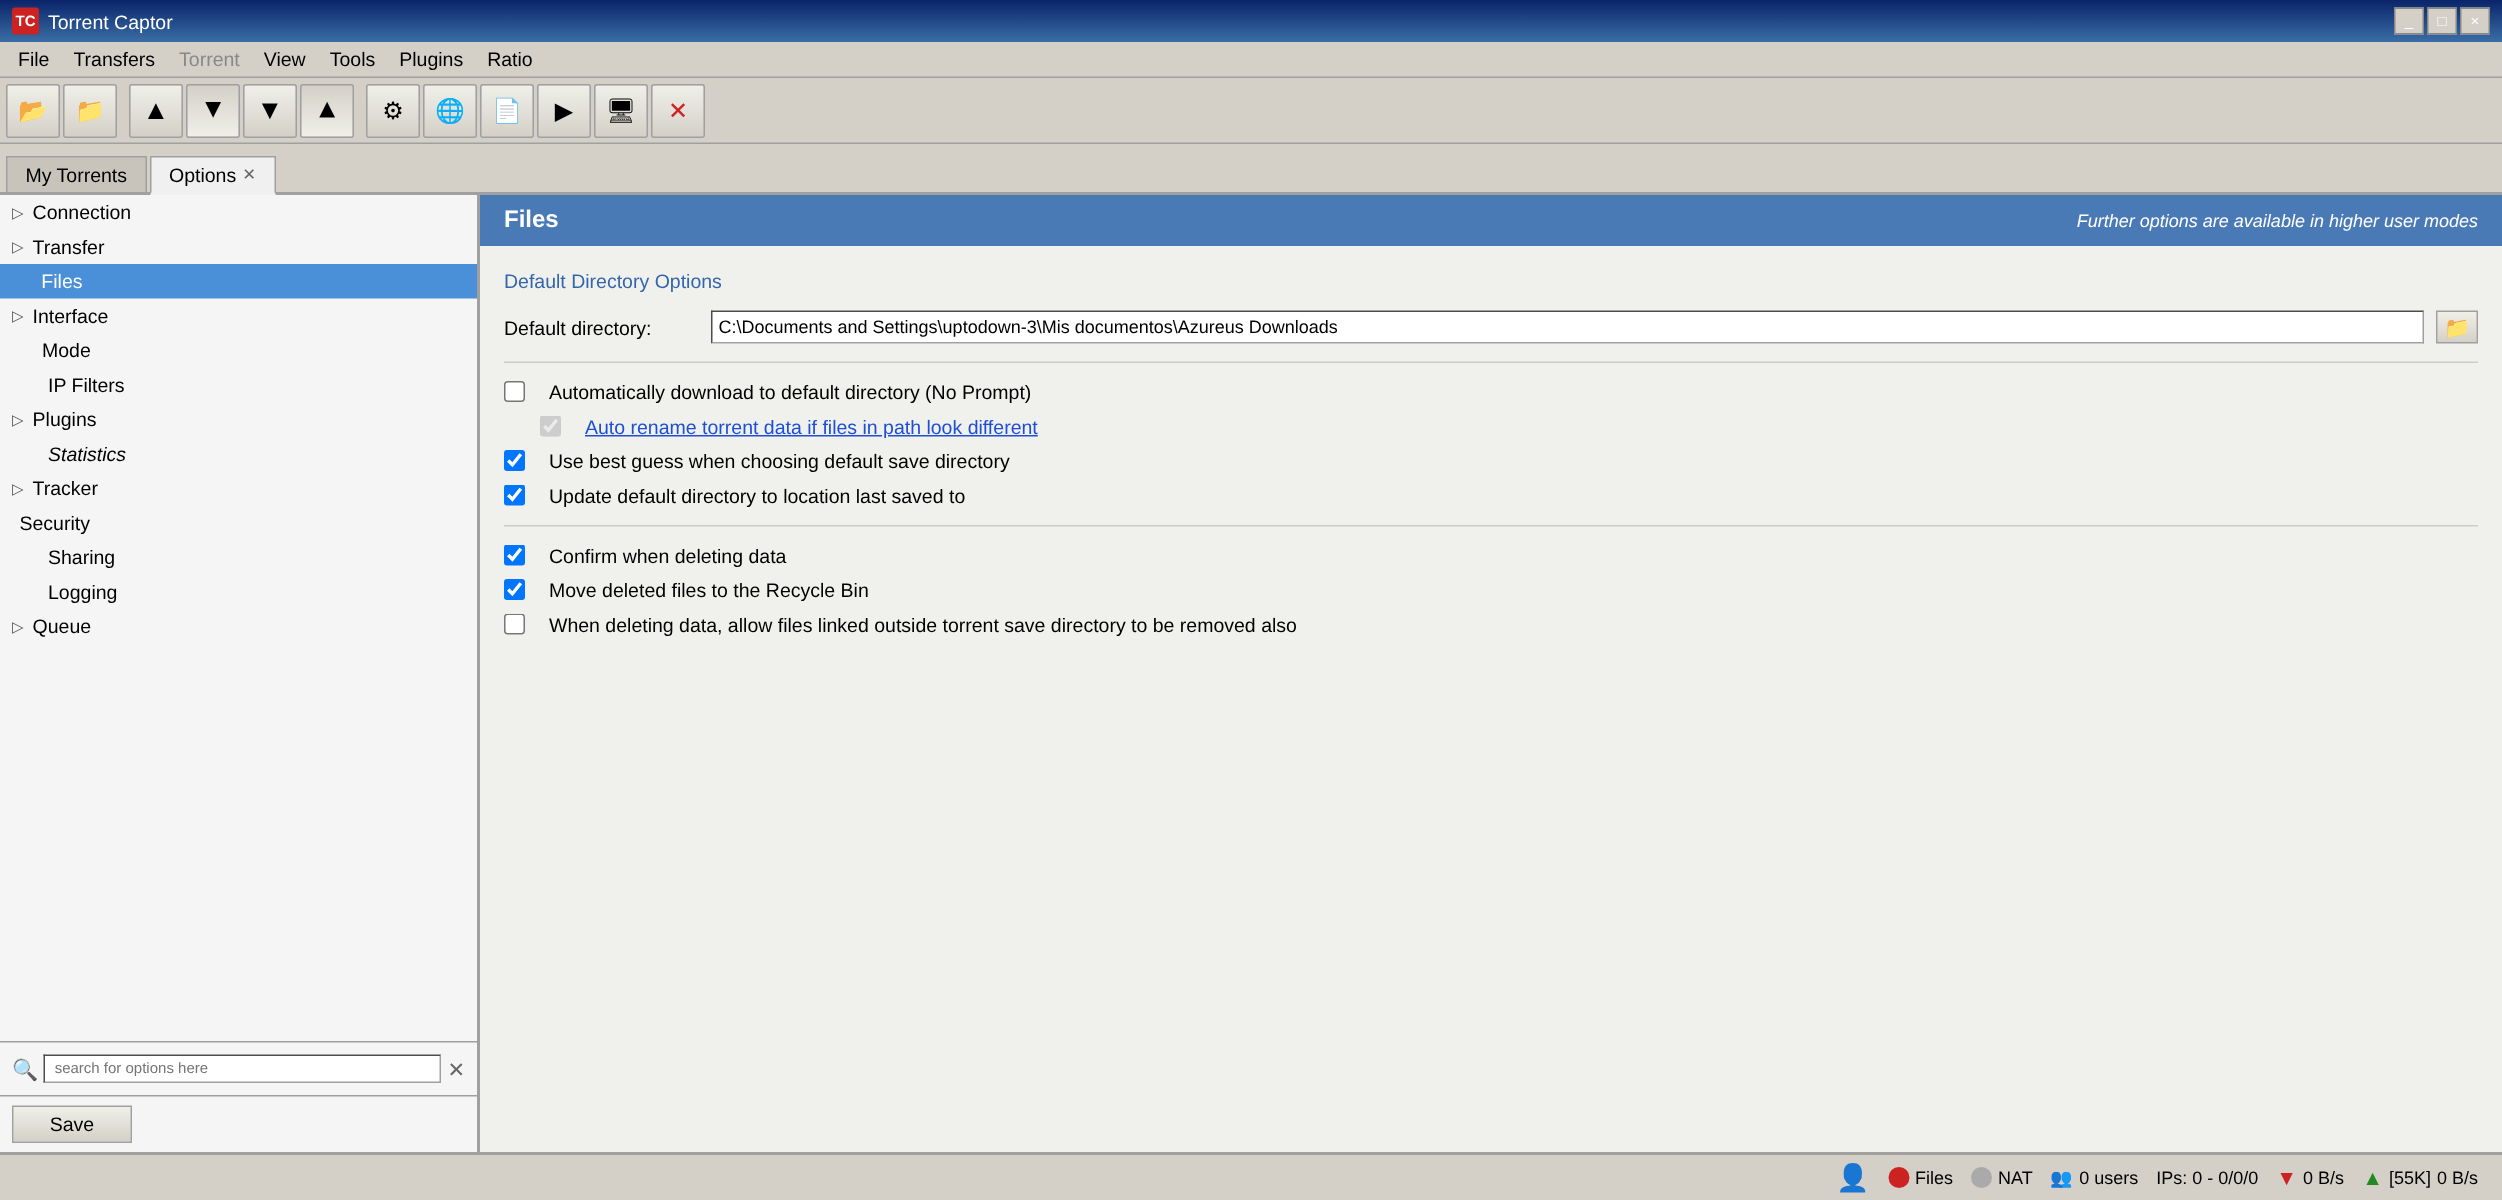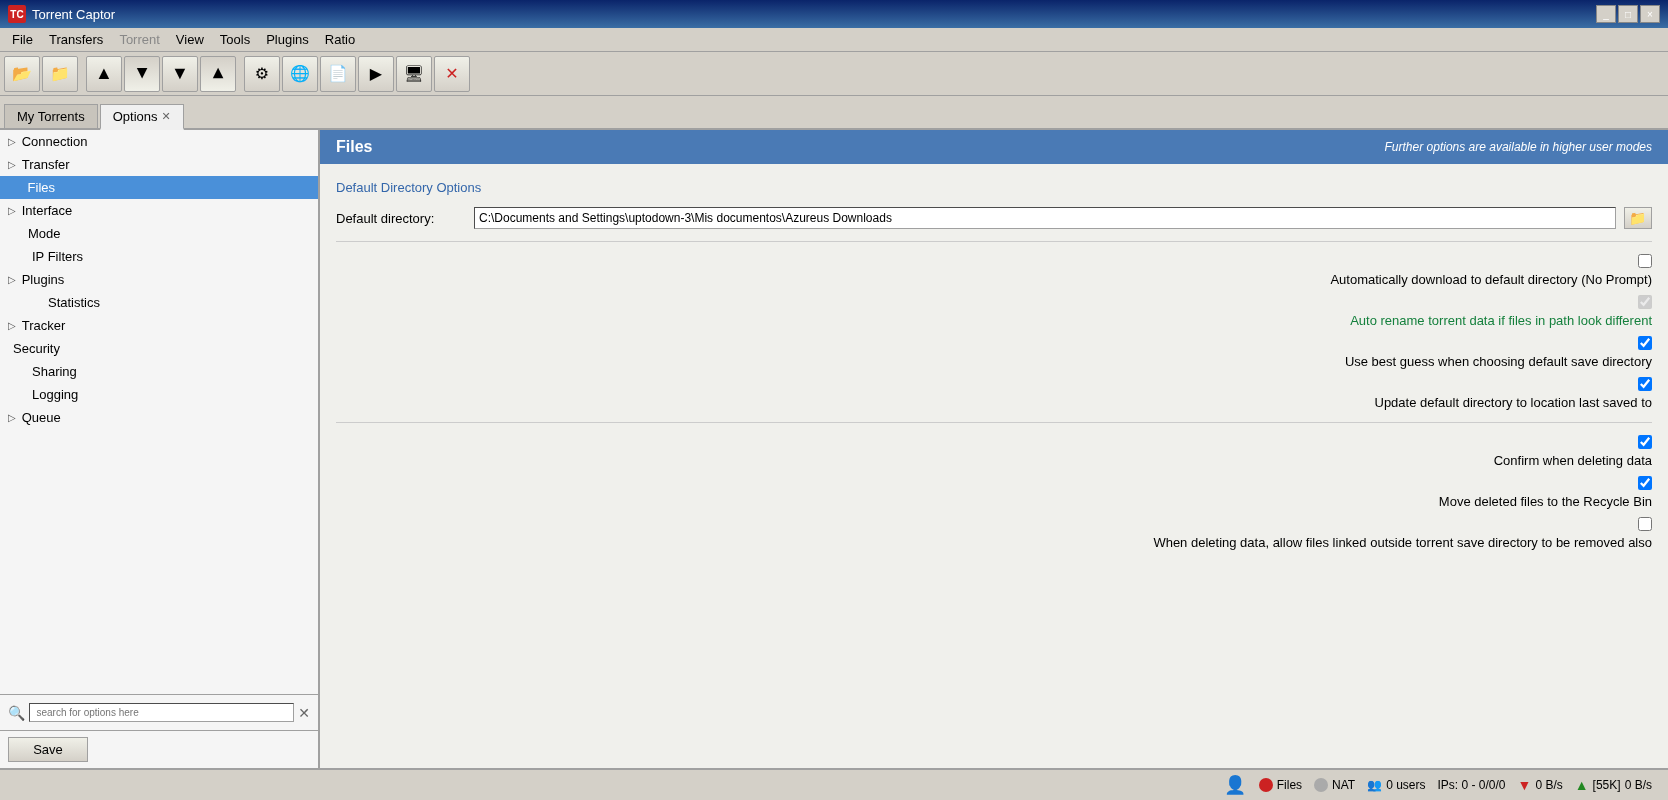--- a/index.html
+++ b/index.html
@@ -265,42 +265,42 @@
       border: 1px solid #a0a0a0;
       cursor: pointer;
       display: flex;
       align-items: center;
       justify-content: center;
       font-size: 14px;
     }
 
     .checkbox-row {
       display: flex;
-      align-items: flex-end;
-      gap: 4px;
+      align-items: flex-start;
+      gap: 16px;
       margin-bottom: 8px;
       padding-left: 0px;
-      flex-direction: column;
     }
     .checkbox-row.indented {
       padding-left: 24px;
     }
     .checkbox-row input[type="checkbox"] {
       width: 14px;
       height: 14px;
       cursor: pointer;
     }
     .checkbox-row input[type="checkbox"]:disabled {
       cursor: default;
     }
     .checkbox-label {
       font-size: 13px;
     }
     .checkbox-label.disabled-text {
-      color: #15803d;
+      color: #1d4ed8;
+      text-decoration: underline;
     }
 
     .divider-line {
       border: none;
       border-top: 1px solid #ccc;
       margin: 12px 0;
     }
 
     
     #status-bar {
@@ -410,21 +410,21 @@
     <div class="sidebar-item" style="padding-left:28px;text-align:right;">
       <span>Mode</span>
     </div>
     <div class="sidebar-item" style="padding-left:32px;">
       <span>IP Filters</span>
     </div>
     <div class="sidebar-item has-arrow">
       <span class="arrow">▷</span>
       <span>Plugins</span>
     </div>
-    <div class="sidebar-item" style="padding-left:48px;">
+    <div class="sidebar-item" style="padding-left:32px;font-style:italic;">
       <span>Statistics</span>
     </div>
     <div class="sidebar-item has-arrow">
       <span class="arrow">▷</span>
       <span>Tracker</span>
     </div>
     <div class="sidebar-item" style="padding-left:13px;">
       <span>Security</span>
     </div>
     <div class="sidebar-item" style="padding-left:32px;align-items:center;">

